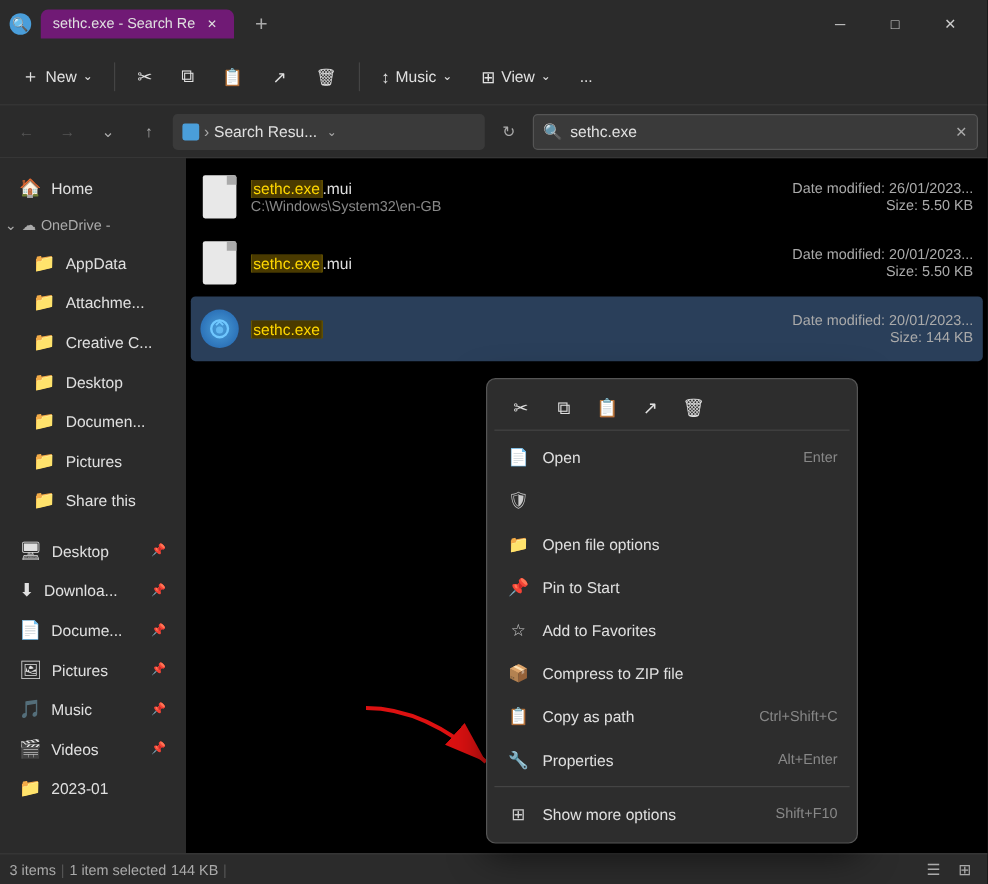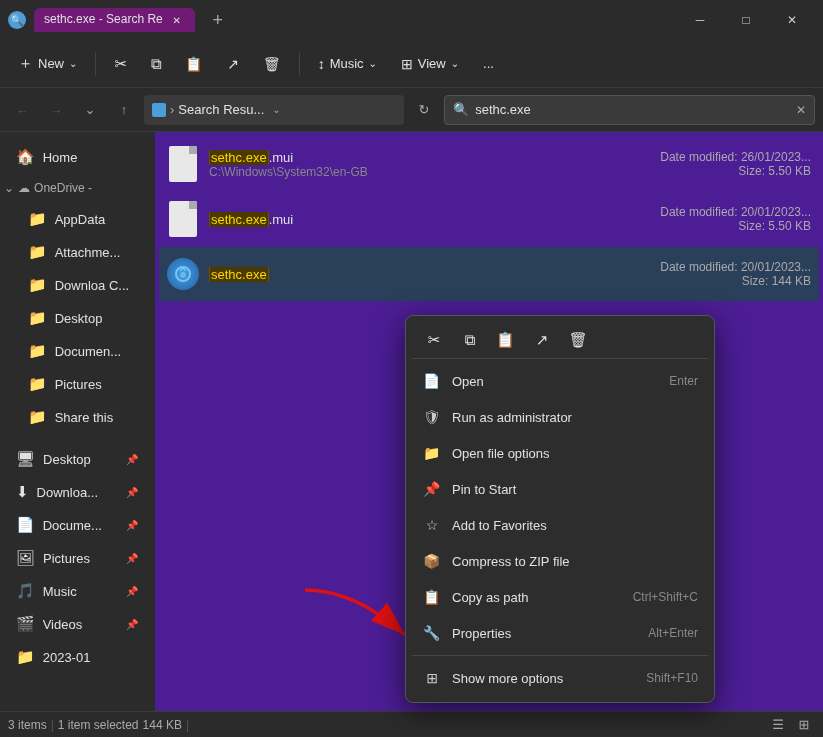--- a/index.html
+++ b/index.html
@@ -234,21 +234,21 @@
       padding: 0 4px;
       gap: 4px;
       cursor: pointer;
       font-size: 12px;
       color: #aaa;
     }
 
     
     .file-list {
       flex: 1;
-      background: #4c1d95;
+      background: #000000;
       overflow-y: auto;
       padding: 4px;
     }
     .file-item {
       height: 54px;
       display: flex;
       align-items: center;
       padding: 0 8px;
       gap: 10px;
       border-radius: 4px;
@@ -512,21 +512,21 @@
     <div class="sidebar-item" style="padding-left:24px;">
       <span class="sidebar-icon" style="color:#e8a030;">📁</span>
       <span>AppData</span>
     </div>
     <div class="sidebar-item" style="padding-left:24px;">
       <span class="sidebar-icon" style="color:#e8a030;">📁</span>
       <span>Attachme...</span>
     </div>
     <div class="sidebar-item" style="padding-left:24px;">
       <span class="sidebar-icon" style="color:#e8a030;">📁</span>
-      <span>Downloa C...</span>
+      <span>Creative C...</span>
     </div>
     <div class="sidebar-item" style="padding-left:24px;">
       <span class="sidebar-icon" style="color:#e8a030;">📁</span>
       <span>Desktop</span>
     </div>
     <div class="sidebar-item" style="padding-left:24px;">
       <span class="sidebar-icon" style="color:#e8a030;">📁</span>
       <span>Documen...</span>
     </div>
     <div class="sidebar-item" style="padding-left:24px;">
@@ -661,21 +661,20 @@
     </div>
   </div>
 
   <div class="context-menu-item">
     <span class="ctx-item-icon">📄</span>
     <span class="ctx-item-label">Open</span>
     <span class="ctx-item-shortcut">Enter</span>
   </div>
   <div class="context-menu-item">
     <span class="ctx-item-icon">🛡</span>
-    <span class="ctx-item-label">Run as administrator</span>
   </div>
   <div class="context-menu-item">
     <span class="ctx-item-icon">📁</span>
     <span class="ctx-item-label">Open file options</span>
   </div>
   <div class="context-menu-item">
     <span class="ctx-item-icon">📌</span>
     <span class="ctx-item-label">Pin to Start</span>
   </div>
   <div class="context-menu-item">

